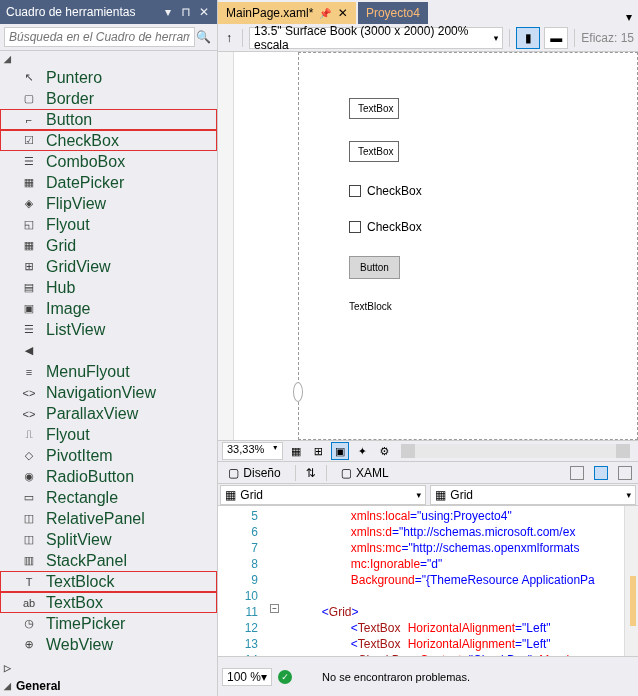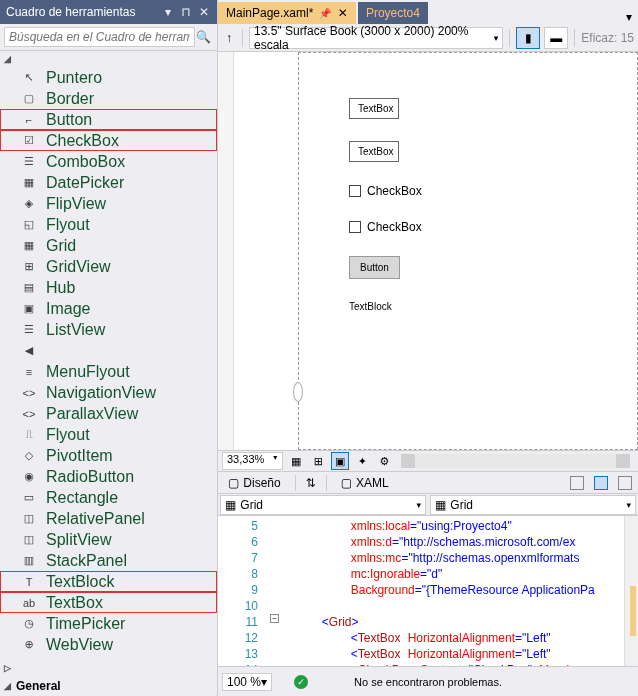--- a/index.html
+++ b/index.html
@@ -82,21 +82,21 @@
 .code-area { height: 150px; background: #fff; display: flex; overflow: hidden; position: relative; }
 .gutter { width: 46px; background: #fff; text-align: right; padding-right: 6px; color: #2b91af; font-family: Consolas, monospace; font-size: 12px; line-height: 16px; padding-top: 2px; }
 .code { flex: 1; font-family: Consolas, monospace; font-size: 12px; line-height: 16px; white-space: pre; padding-top: 2px; overflow: hidden; }
 .code .tag { color: #a31515; }
 .code .attr { color: #ff0000; }
 .code .val { color: #0000ff; }
 .code .punc { color: #0000ff; }
 .overview { width: 14px; background: #f0f0f0; border-left: 1px solid #ddd; position: relative; }
 .ov-y { position: absolute; right: 2px; top: 70px; width: 6px; height: 50px; background: #f5cc84; }
 
-.status-bar { height: 30px; background: #eeeef2; border-top: 1px solid #ccc; display: flex; align-items: center; padding: 0 4px; gap: 22px; }
+.status-bar { height: 40px; background: #eeeef2; border-top: 1px solid #ccc; display: flex; align-items: center; padding: 0 4px; gap: 6px; }
 .status-bar .pct { display: flex; align-items: center; border: 1px solid #ccc; background: #fff; padding: 0 4px; height: 18px; font-size: 11px; }
 .status-bar .ok { width: 14px; height: 14px; border-radius: 50%; background: #1e9e3e; color: #fff; display: flex; align-items: center; justify-content: center; font-size: 9px; }
 .status-bar .msg { font-size: 11px; margin-left: 24px; }
 
 .collapse-bar { position: absolute; left: 52px; top: 0; bottom: 0; width: 10px; }
 .collapse-bar .cb { position: absolute; left: 0; width: 9px; height: 9px; border: 1px solid #888; background: #fff; font-size: 8px; line-height: 7px; text-align: center; cursor: pointer; }
 </style>
 </head>
 <body>
 

